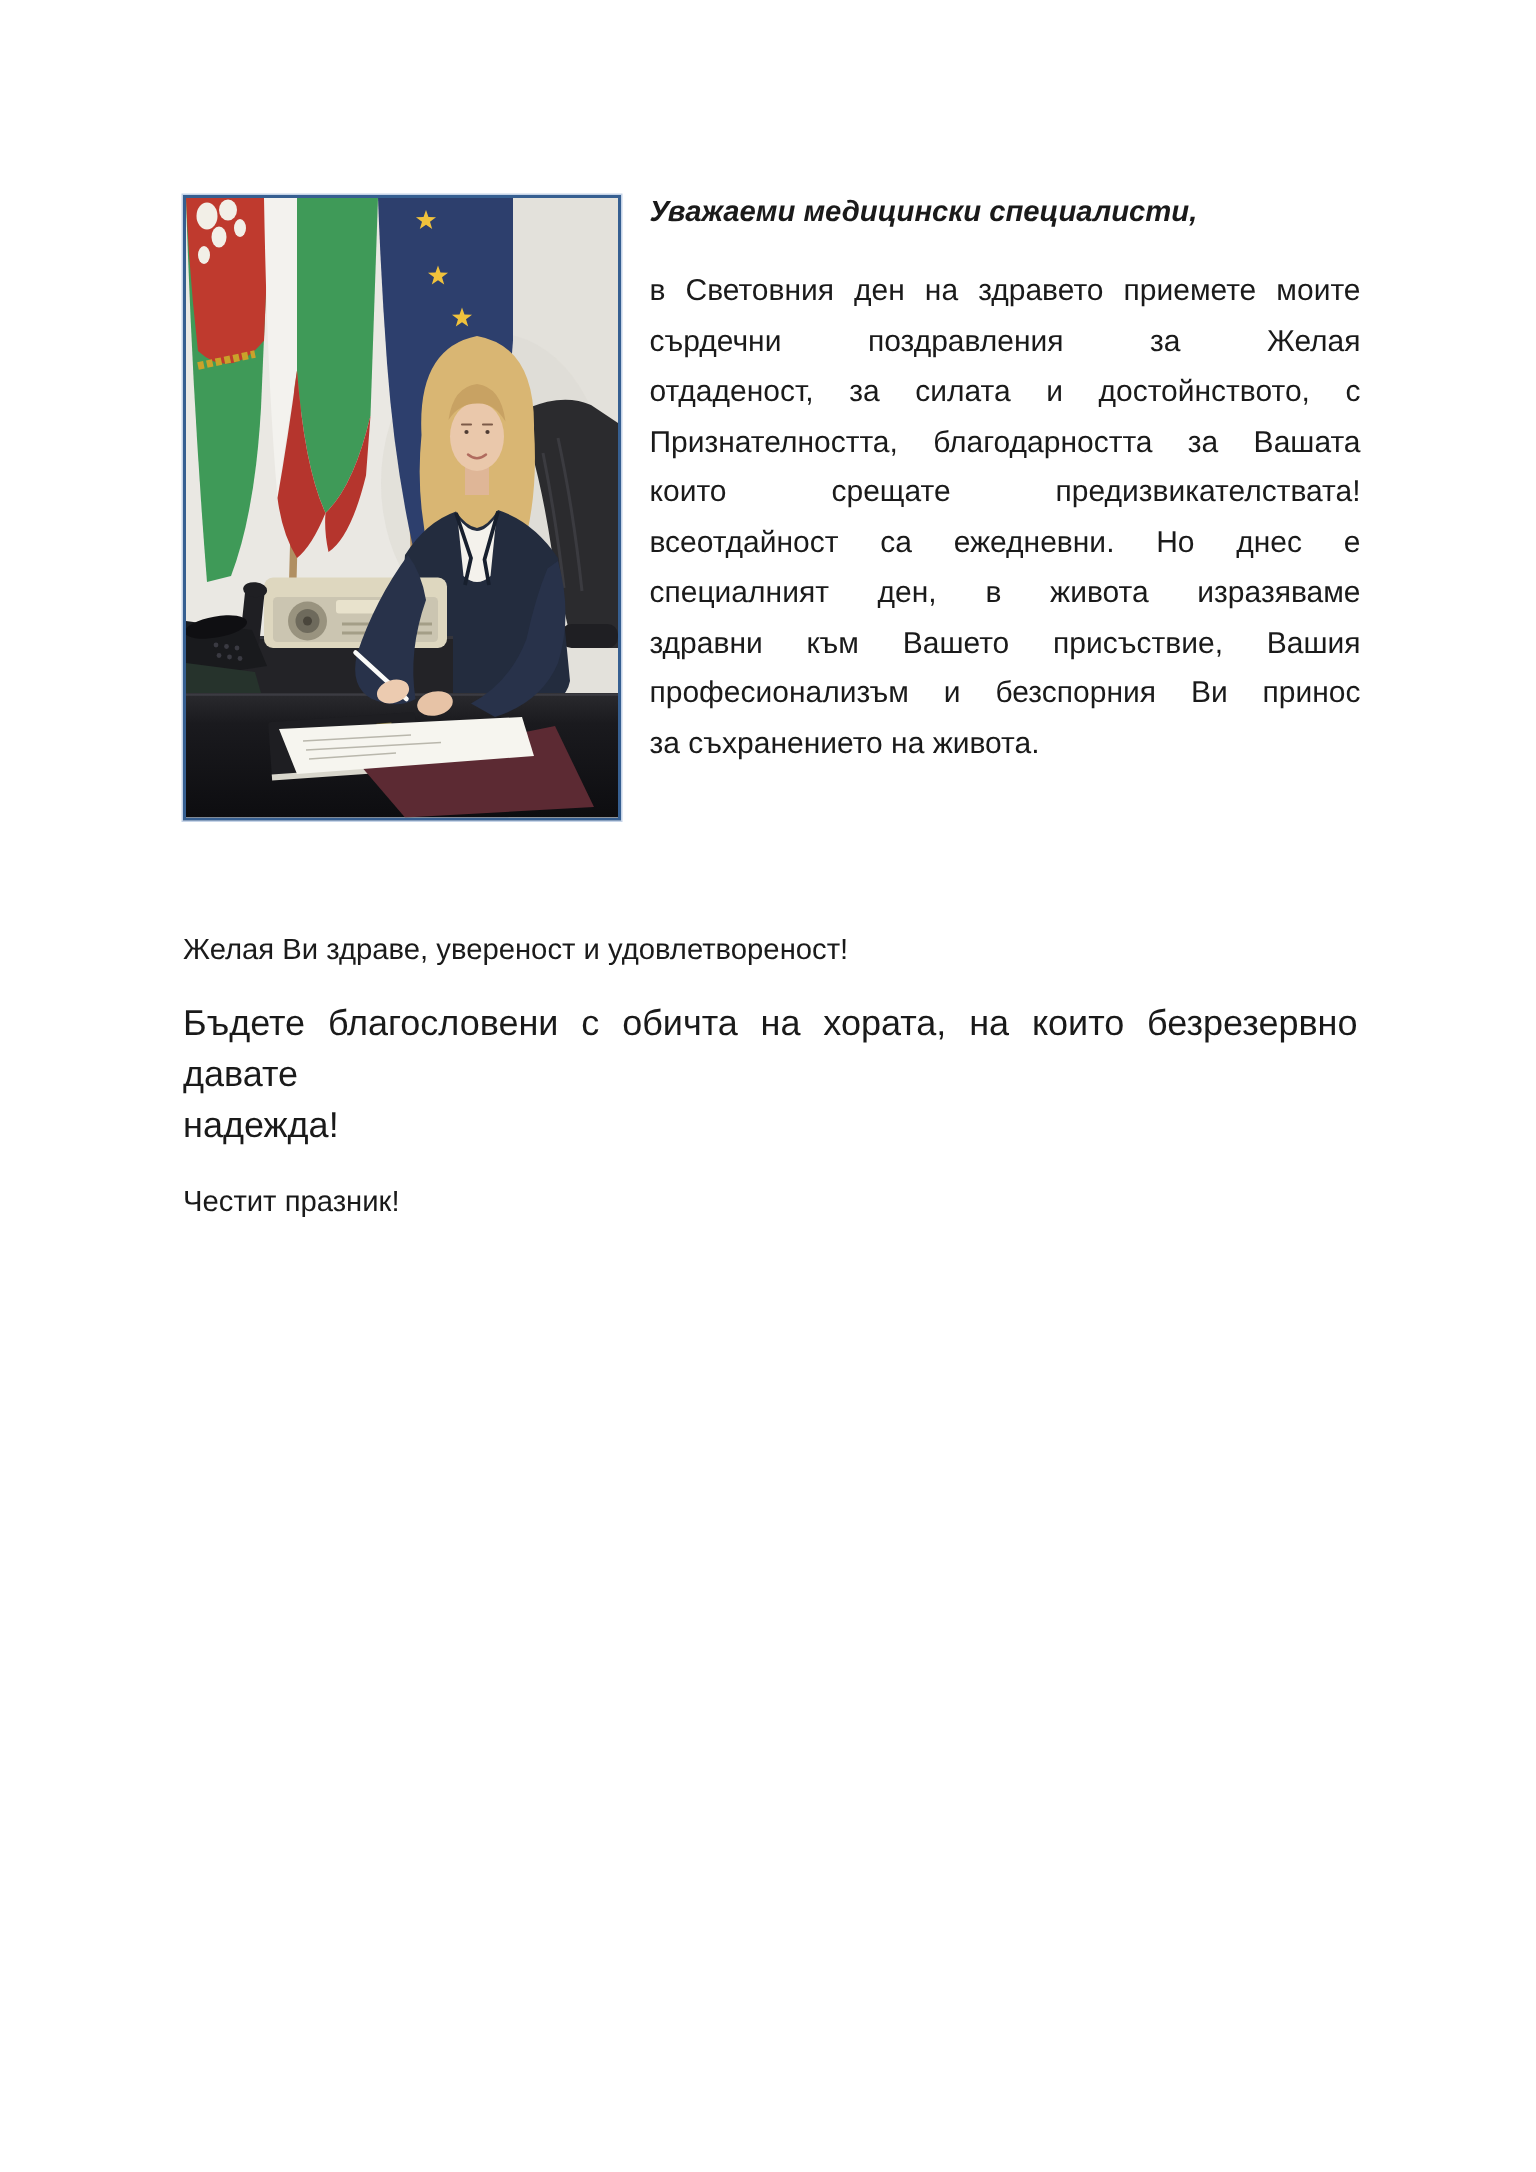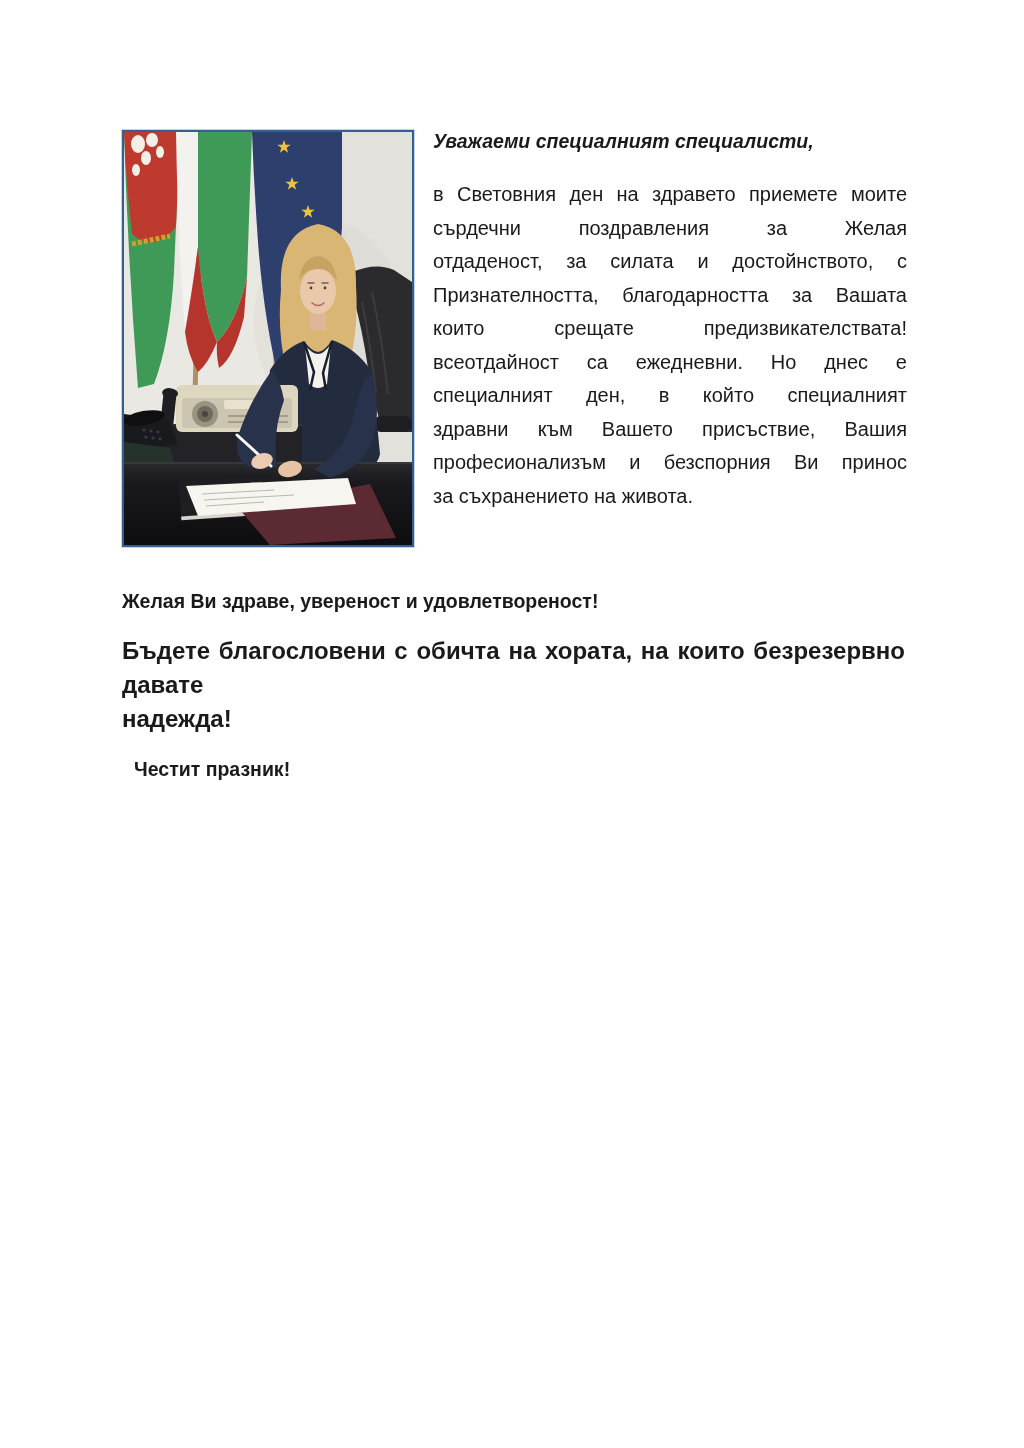--- a/index.html
+++ b/index.html
@@ -32,28 +32,27 @@
   .body-block { font-size:20px; }
   .jline {
     line-height:33.5px;
     text-align:justify;
     text-align-last:justify;
     text-justify:inter-word;
   }
   .jline:last-child { text-align-last:left; }
 
   .closing {
-    position:absolute; left:122px; top:584px; width:783px;
+    position:absolute; left:122px; top:616px; width:783px;
     font-size:19.5px;
-    font-weight:bold;
   }
   .closing .single { margin:0; line-height:34px; }
   .closing .blessing { margin:16px 0 0 0; font-size:24px; }
   .closing .blessing .jline { line-height:34px; }
-  .closing .congrats { margin:16px 0 0 12px; }
+  .closing .congrats { margin:16px 0 0 0; }
 </style>
 </head>
 <body>
 
 <div class="page" style="color: rgb(26, 26, 26);">
 
   <figure class="photo" style="border-color: rgb(54, 95, 145);">
     <svg viewBox="0 0 288 413" aria-hidden="true">
       <defs>
         <linearGradient id="deskGrad" x1="0" y1="0" x2="0" y2="1">
@@ -188,29 +187,29 @@
         <path d="M148,238 Q126,268 114,304 Q109,326 124,334 Q141,341 153,334 Q148,302 160,268 Q157,250 148,238 Z" fill="#28324a"></path>
         <path d="M248,242 Q258,278 248,310 Q237,336 206,346 L190,337 Q216,323 227,294 Q233,266 241,247 Z" fill="#28324a"></path>
         <line x1="113" y1="303" x2="147" y2="334" stroke="#fbfbf9" stroke-width="3" stroke-linecap="round"></line>
         <ellipse cx="138" cy="329" rx="11" ry="7.5" fill="#eccbb0" transform="rotate(-18 138 329)"></ellipse>
         <ellipse cx="166" cy="337" rx="12" ry="8" fill="#e7c3a6" transform="rotate(-12 166 337)"></ellipse>
       </g>
     </svg>
   </figure>
 
   <div class="right-col">
-    <p class="salutation">Уважаеми специалният специалисти,</p>
+    <p class="salutation">Уважаеми медицински специалисти,</p>
     <div class="body-block">
         <div class="jline">в Световния ден на здравето приемете моите</div>
         <div class="jline">сърдечни поздравления за Желая</div>
         <div class="jline">отдаденост, за силата и достойнството, с</div>
         <div class="jline">Признателността, благодарността за Вашата</div>
         <div class="jline">които срещате предизвикателствата!</div>
         <div class="jline">всеотдайност са ежедневни. Но днес е</div>
-        <div class="jline">специалният ден, в който специалният</div>
+        <div class="jline">специалният ден, в живота изразяваме</div>
         <div class="jline">здравни към Вашето присъствие, Вашия</div>
         <div class="jline">професионализъм и безспорния Ви принос</div>
         <div class="jline">за съхранението на живота.</div>
       </div>
   </div>
 
   <div class="closing">
     <p class="single">Желая Ви здраве, увереност и удовлетвореност!</p>
     <div class="blessing">
         <div class="jline">Бъдете благословени с обичта на хората, на които безрезервно давате</div>

